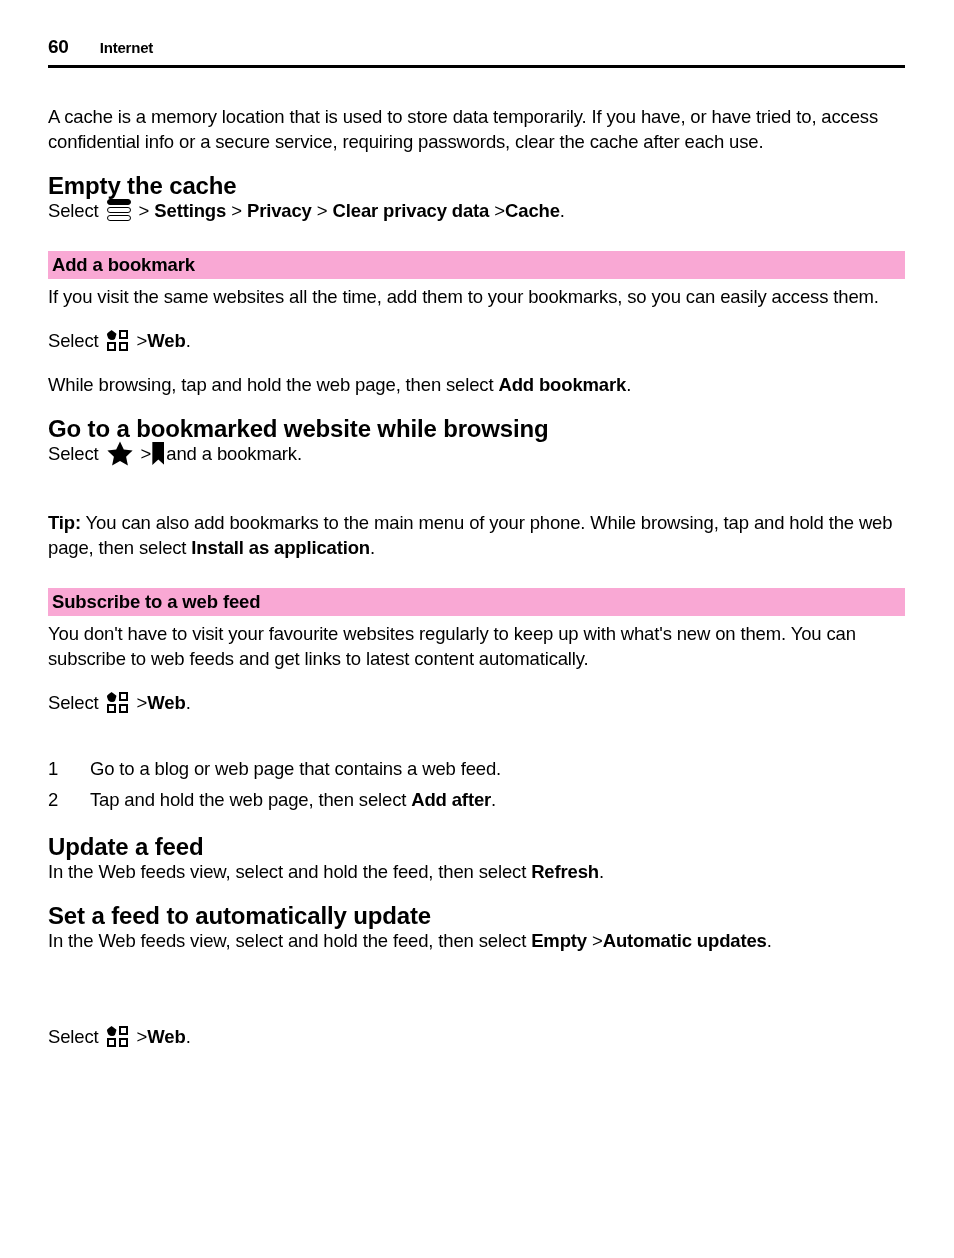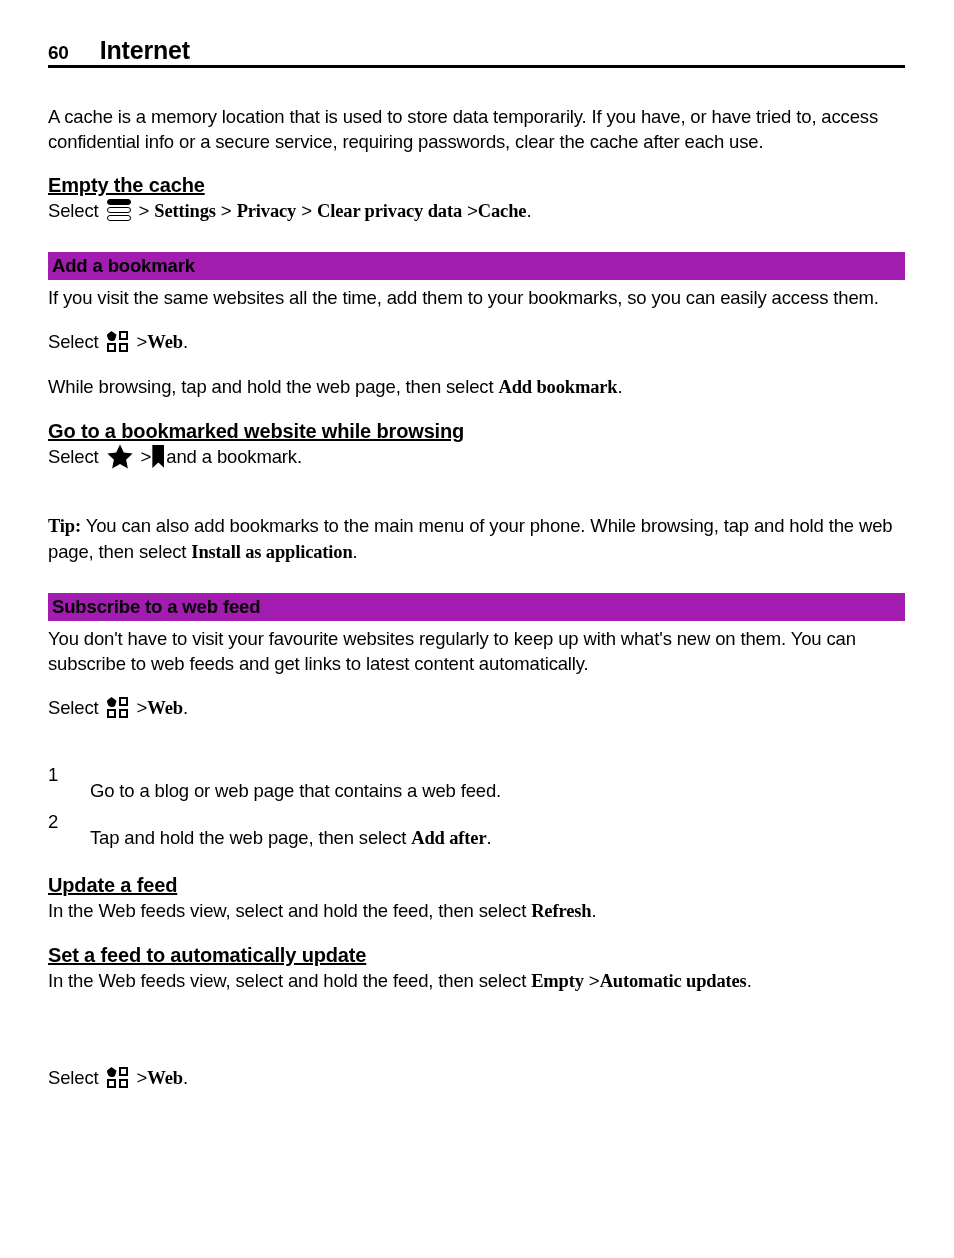--- a/index.html
+++ b/index.html
@@ -30,21 +30,21 @@
     width: 857px;
     display: flex;
     align-items: baseline;
   }
   .page-number {
     font-size: 19px;
     font-weight: bold;
     letter-spacing: -0.2px;
   }
   .header-title {
-    font-size: 25px;
+    font-size: 15px;
     font-weight: bold;
     margin-left: 31px;
     letter-spacing: -0.2px;
   }
   .header-rule {
     position: absolute;
     left: 48px;
     top: 65px;
     width: 857px;
     height: 3px;
@@ -64,61 +64,60 @@
     font-size: 18.5px;
     line-height: 25px;
     letter-spacing: -0.15px;
   }
   .gap-m  { height: 19px; }
   .gap-l  { height: 28px; }
   .gap-xl { height: 44px; }
 
   h3.sub-heading {
     margin: 0;
-    font-size: 20px;
+    font-size: 24px;
     font-weight: bold;
     line-height: 25px;
     letter-spacing: -0.15px;
-    text-decoration: underline;
   }
 
   
   .section-bar {
-    background: #a21caf;
+    background: #f9a8d4;
     width: 857px;
     box-sizing: border-box;
     padding: 2px 0 3px 4px;
   }
   .section-bar h2 {
     margin: 0;
     font-size: 18.5px;
     font-weight: bold;
     line-height: 23px;
     letter-spacing: -0.15px;
   }
 
-  b, strong { font-weight: bold; font-family: Liberation Serif, serif; }
+  b, strong { font-weight: bold; }
 
   
   ol.steps {
     margin: 0;
     padding: 0;
     list-style: none;
   }
   ol.steps li {
     display: flex;
     font-size: 18.5px;
     line-height: 31px;
     letter-spacing: -0.15px;
   }
   ol.steps li .num {
     width: 42px;
     flex: 0 0 42px;
   }
-  ol.steps li .txt { flex: 1; margin-top: 16px; }
+  ol.steps li .txt { flex: 1; }
 
   
   .icn {
     display: inline-block;
     vertical-align: -3px;
     position: relative;
   }
 
   
   .icn-menu {

